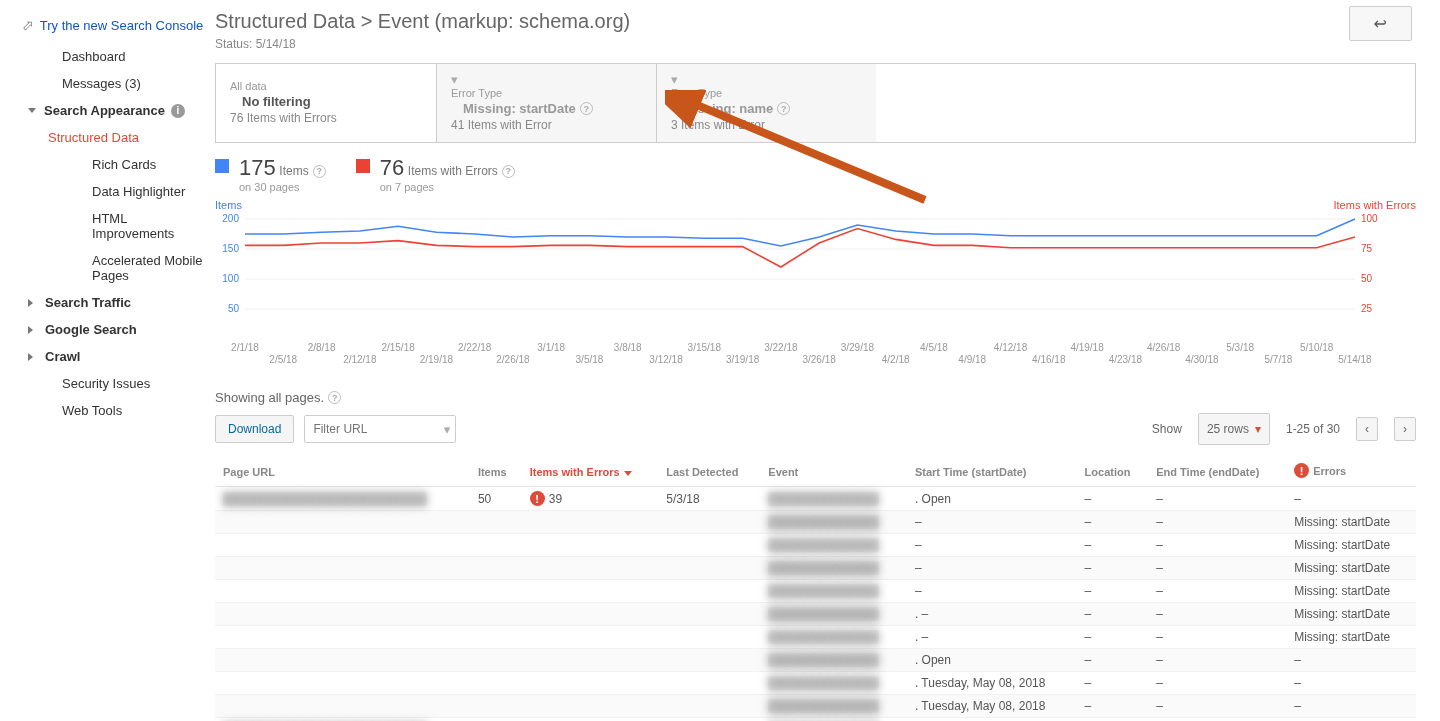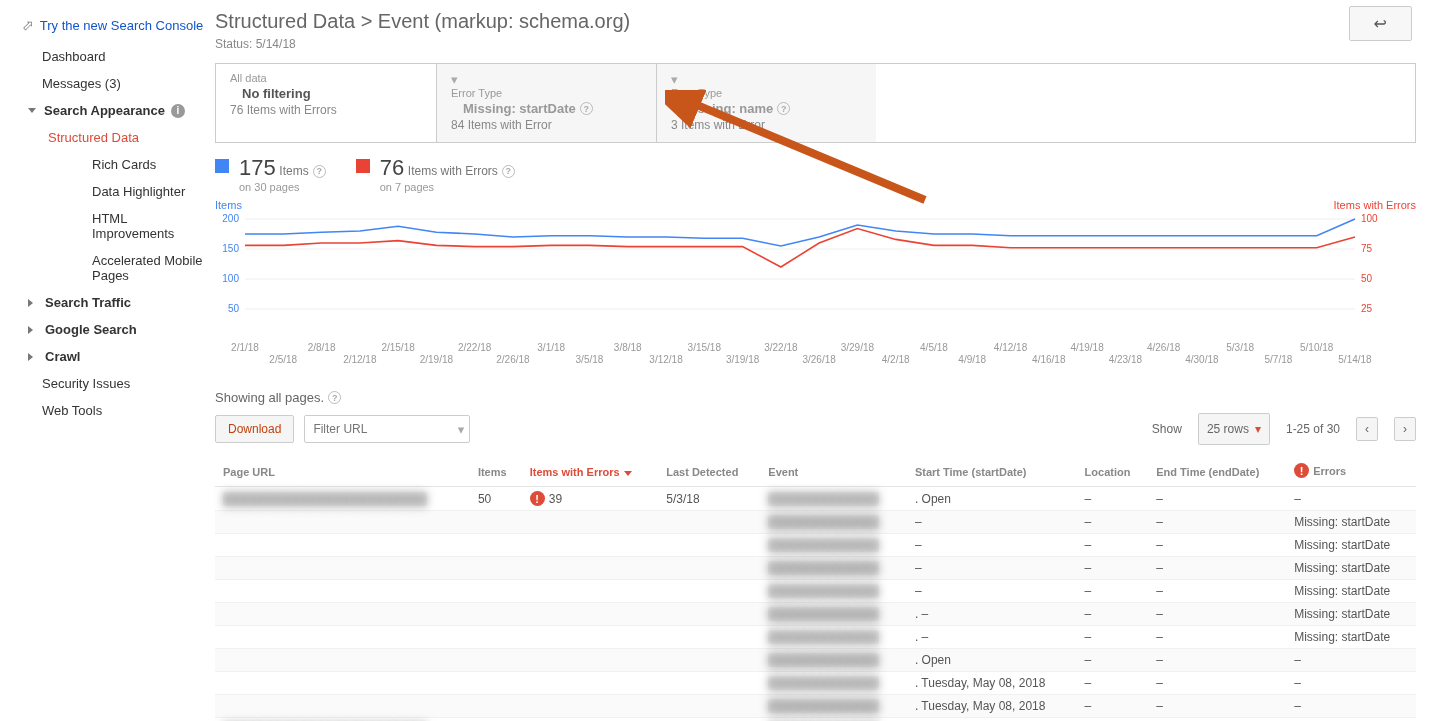--- a/index.html
+++ b/index.html
@@ -1,33 +1,33 @@
 <!DOCTYPE html>
 <html><head>
 <meta charset="utf-8">
 <style>
   * { box-sizing: border-box; margin: 0; padding: 0; }
   body { font-family: Arial, Helvetica, sans-serif; font-size: 13px; color: #333; background: #fff; display: flex; height: 721px; width: 1440px; overflow: hidden; }
   a { color: #15c; text-decoration: none; cursor: pointer; }
   .sidebar { width: 205px; flex: 0 0 205px; padding: 15px 0 0 0; border-right: none; position: relative; }
   .try-link { display: flex; align-items: center; gap: 6px; padding: 2px 0 10px 22px; font-size: 13px; }
   .sidebar-item { padding: 6px 0 6px 42px; cursor: pointer; color: #333; font-size: 13px; }
-  .sidebar-item.l1 { padding-left: 42px; }
+  .sidebar-item.l1 { padding-left: 62px; }
   .sidebar-item.l2 { padding-left: 48px; margin-left: 44px; }
   .sidebar-section { display:flex; align-items:center; font-weight: 700; padding: 6px 0 6px 28px; cursor:pointer; font-size:13px; }
   .sidebar-section .caret { display:inline-block; width:0; height:0; border-top:5px solid #777; border-left:4px solid transparent; border-right:4px solid transparent; margin-right:8px; }
   .sidebar-section.collapsed .caret { border-top:none; border-left:5px solid #777; border-top:4px solid transparent; border-bottom:4px solid transparent; }
   .info-icon{display:inline-flex;align-items:center;justify-content:center;width:14px;height:14px;border-radius:50%;background:#999;color:#fff;font-size:10px;font-weight:700;margin-left:6px;}
   .sidebar-item.selected { color:#dd4b39; border-left: 4px solid #dd4b39; margin-left:-4px; }
   .ext-icon{font-size:14px;color:#777;}
   .main { flex:1 1 auto; padding: 10px 24px 20px 10px; overflow:auto; position:relative; }
   .page-title{font-size:20px;color:#666;font-weight:400;margin-bottom:4px;}
   .status-line{font-size:12px;color:#888;margin-bottom:12px;}
   .back-btn{position:absolute;right:28px;top:6px;border:1px solid #ccc;background:#f7f7f7;padding:7px 24px;border-radius:2px;cursor:pointer;color:#555;font-size:16px;}
-  .tabs{display:flex;border:1px solid #ccc;margin-bottom:12px;}
+  .tabs{display:flex;border:1px solid #ccc;margin-bottom:12px;align-items:center;}
   .tab{padding:8px 20px 10px 14px;min-width:220px;position:relative;color:#888;}
   .tab+.tab{border-left:1px solid #ccc;}
   .tab.selected{background:#fff;}
   .tab:not(.selected){background:#f6f6f6;}
   .tab .label{font-size:11px;color:#999;}
   .tab .title{font-size:13px;font-weight:700;color:#555;margin:2px 0 2px 12px;display:flex;align-items:center;gap:4px;}
   .tab:not(.selected) .title{color:#999;}
   .tab .sub{font-size:12px;color:#888;}
   .filter-icon{color:#aaa;margin-right:4px;}
   .q-icon{display:inline-flex;align-items:center;justify-content:center;width:13px;height:13px;border:1px solid #bbb;border-radius:50%;color:#aaa;font-size:9px;font-weight:700;}
@@ -38,23 +38,23 @@
   .swatch.red{background:#ea4335;}
   .metric .big{font-size:22px;font-weight:400;color:#444;}
   .metric .lbl{font-size:12px;color:#777;display:inline-flex;align-items:center;gap:4px;}
   .metric .sub{font-size:11px;color:#999;}
   .chart-wrap{margin-top:6px;}
   .chart-header{display:flex;justify-content:space-between;font-size:11px;margin-bottom:2px;}
   .chart-header .left{color:#4285f4;}
   .chart-header .right{color:#ea4335;}
   .showing-row{display:flex;align-items:center;gap:4px;margin-top:14px;font-size:13px;color:#666;}
   .toolbar{display:flex;align-items:center;gap:10px;margin-top:8px;justify-content:space-between;}
-  .btn{border:1px solid #ccc;background:#f5f5f5;padding:6px 12px;border-radius:2px;font-size:12px;cursor:pointer;color:#c2410c;}
+  .btn{border:1px solid #ccc;background:#f5f5f5;padding:6px 12px;border-radius:2px;font-size:12px;cursor:pointer;color:#0369a1;}
   .filter-input{position:relative;display:inline-flex;align-items:center;}
-  .filter-input input{border:1px solid #ccc;padding:6px 26px 6px 8px;width:166px;font-size:12px;border-radius:2px;}
+  .filter-input input{border:1px solid #ccc;padding:6px 26px 6px 8px;width:152px;font-size:12px;border-radius:2px;}
   .filter-input .fi{position:absolute;right:6px;color:#aaa;}
   .pager{display:flex;align-items:center;gap:16px;font-size:12px;color:#666;}
   .pager .sel{border:1px solid #ccc;padding:8px 8px;border-radius:2px;background:#f5f5f5;display:inline-flex;align-items:center;gap:6px;}
   .pager .nav{border:1px solid #ccc;padding:4px 8px;border-radius:2px;background:#f5f5f5;cursor:pointer;color:#666;}
   table{width:100%;border-collapse:collapse;margin-top:10px;font-size:12px;}
   th{text-align:left;color:#888;font-weight:700;padding:8px 8px;border-bottom:1px solid #e5e5e5;vertical-align:bottom;font-size:11px;}
   th.errsort{color:#dd4b39;}
   td{padding:4px 8px;color:#555;border-bottom:1px solid #f1f1f1;}
   tr.striped td{background:#fafafa;}
   .blur{color:transparent;text-shadow:0 0 8px rgba(120,120,120,0.6);user-select:none;background:rgba(200,200,200,0.15);border-radius:2px;}
@@ -109,21 +109,21 @@
   <button class="back-btn">↩</button>
   <div class="page-title">Structured Data &gt; Event (markup: schema.org)</div>
   <div class="status-line">Status: 5/14/18</div>
 
   <div class="tabs" id="tabs">
       <div class="tab selected">
         <div class="label">All data</div>
         <div class="title">No filtering</div>
         <div class="sub">76 Items with Errors</div>
       </div>
-      <div class="tab"><span class="filter-icon">▾</span><div class="label">Error Type</div><div class="title">Missing: startDate <span class="q-icon">?</span></div><div class="sub">84 Items with Error</div></div>
+      <div class="tab"><span class="filter-icon">▾</span><div class="label">Error Type</div><div class="title">Missing: startDate <span class="q-icon">?</span></div><div class="sub">41 Items with Error</div></div>
       <div class="tab"><span class="filter-icon">▾</span><div class="label">Error Type</div><div class="title">Missing: name <span class="q-icon">?</span></div><div class="sub">3 Items with Error</div></div>
     </div>
 
   <div class="metrics" id="metrics">
       <div class="metric">
         <div class="swatch blue"></div>
         <div>
           <div><span class="big">175</span> <span class="lbl">Items <span class="q-icon">?</span></span></div>
           <div class="sub">on 30 pages</div>
         </div>

